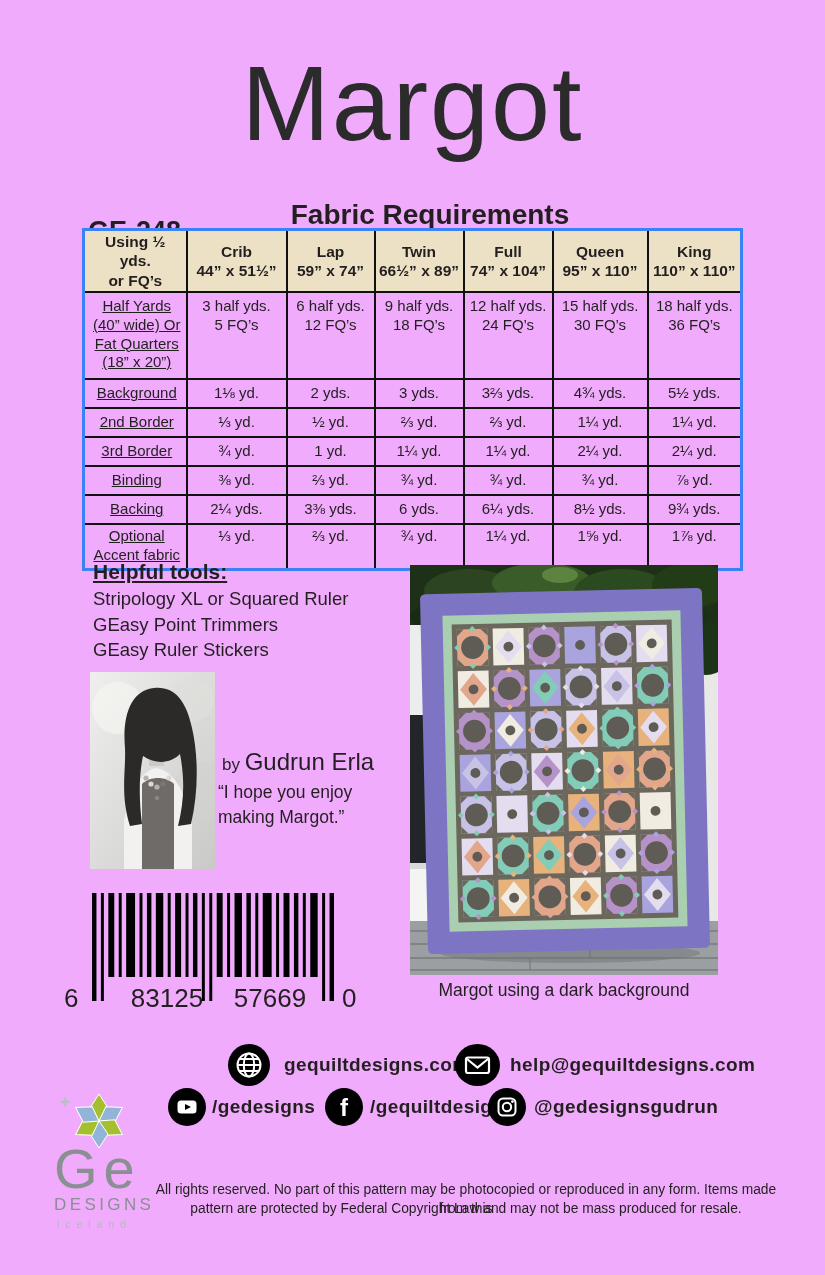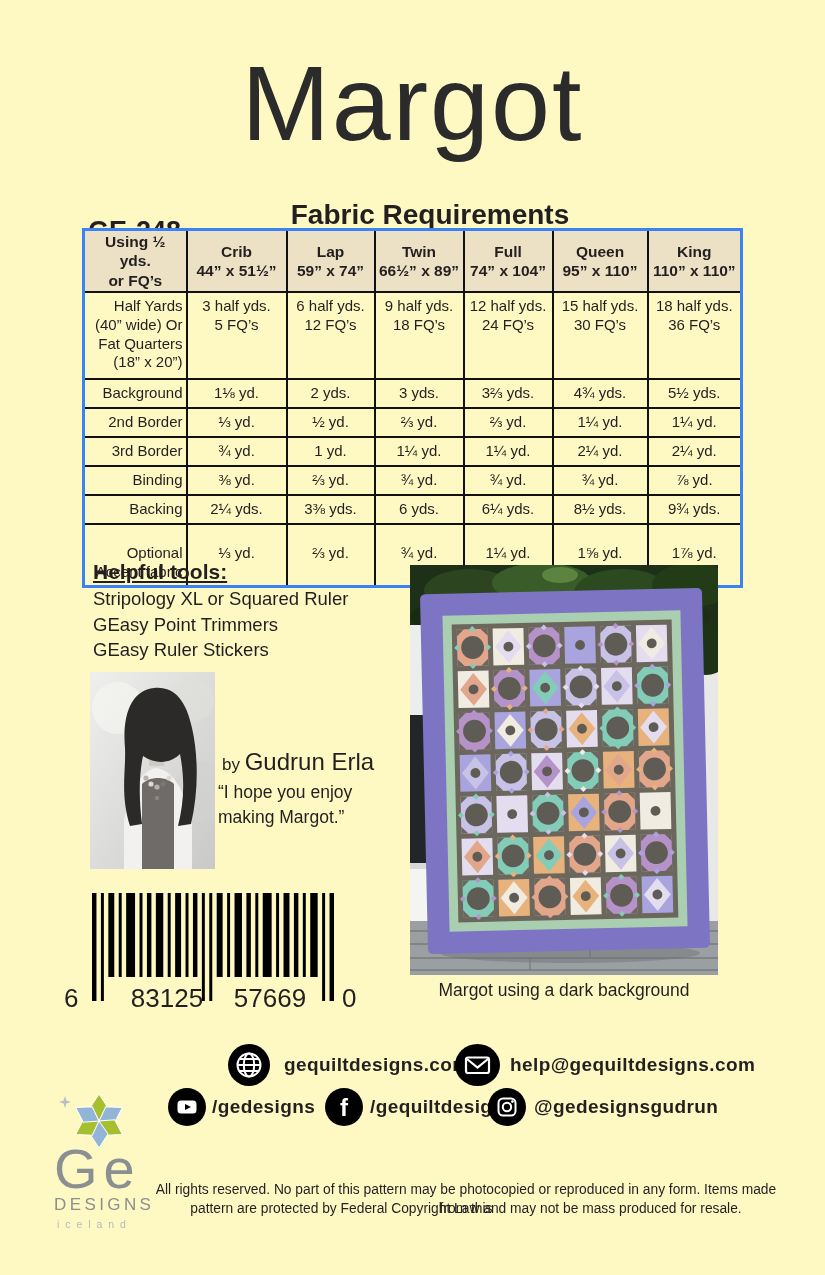--- a/index.html
+++ b/index.html
@@ -1,32 +1,32 @@
 <!DOCTYPE html>
 <html><head>
 <meta charset="utf-8">
 <style>
   html,body{margin:0;padding:0;background:#ffffff;}
-  .page{position:relative;width:825px;height:1275px;background:#fef9c3;overflow:hidden;
+  .page{position:relative;width:825px;height:1275px;background:#f0abfc;overflow:hidden;
         font-family:"Liberation Sans",sans-serif;color:#231f20;}
   .abs{position:absolute;}
 
   .title{top:50px;left:0;width:100%;text-align:center;font-size:106px;font-weight:100;
          letter-spacing:2px;color:#2b2b2b;line-height:1;}
   .pattern-num{left:88px;top:186px;font-size:27px;font-weight:600;margin-top:30px;}
   .subtitle{left:120px;top:183px;width:620px;text-align:center;font-size:28px;font-weight:600;margin-top:16px;}
 
   table.ftable{position:absolute;left:82px;top:228px;border-collapse:collapse;table-layout:fixed;
                border:3px solid #3b82f6;}
   .ftable th,.ftable td{border:2px solid #111;padding:1px 3px;text-align:center;font-size:15px;line-height:1.25;}
   .ftable th{background:#ece1c4;font-weight:bold;font-size:15.5px;height:46px;}
   .ftable td{height:25px;vertical-align:middle;}
-  .ftable td.label{text-align:right;padding-left:6px;}
+  .ftable td.label{text-align:center;padding-left:6px;text-decoration:underline;}
   .ftable tr.row-tall td{height:80px;vertical-align:top;padding-top:4px;}
-  .ftable tr.row-last td{height:40px;vertical-align:top;padding-top:19px;}
+  .ftable tr.row-last td{height:40px;vertical-align:top;padding-top:2px;}
 
   .tools-head{left:93px;top:560px;font-size:21px;font-weight:bold;text-decoration:underline;}
   .tools-item{left:93px;font-size:18.5px;}
 
   .byline{left:222px;top:748px;width:180px;white-space:nowrap;}
   .byline .by{font-size:17px;}
   .byline .name{font-size:24px;}
   .quote{left:218px;top:780px;width:180px;text-align:left;font-size:17.5px;line-height:1.4;}
 
   .photo-frame{left:90px;top:672px;width:125px;height:197px;}

